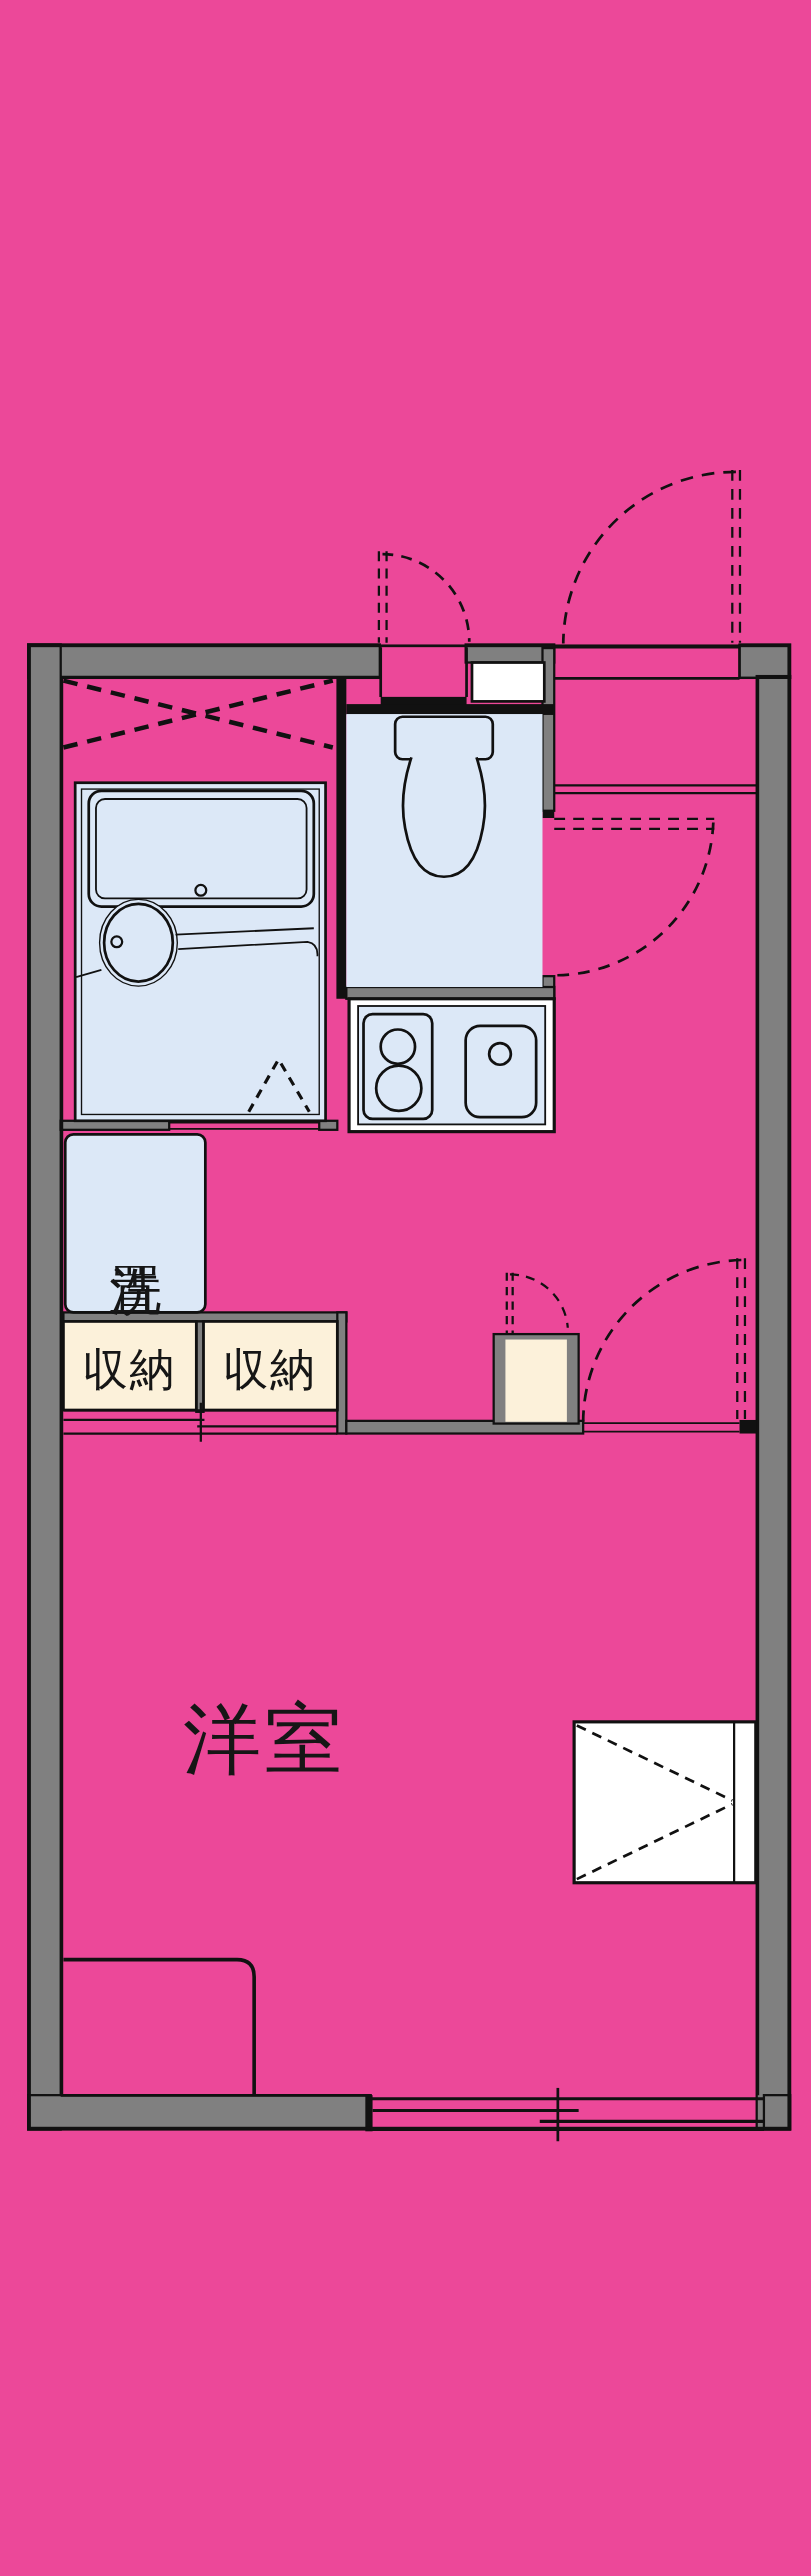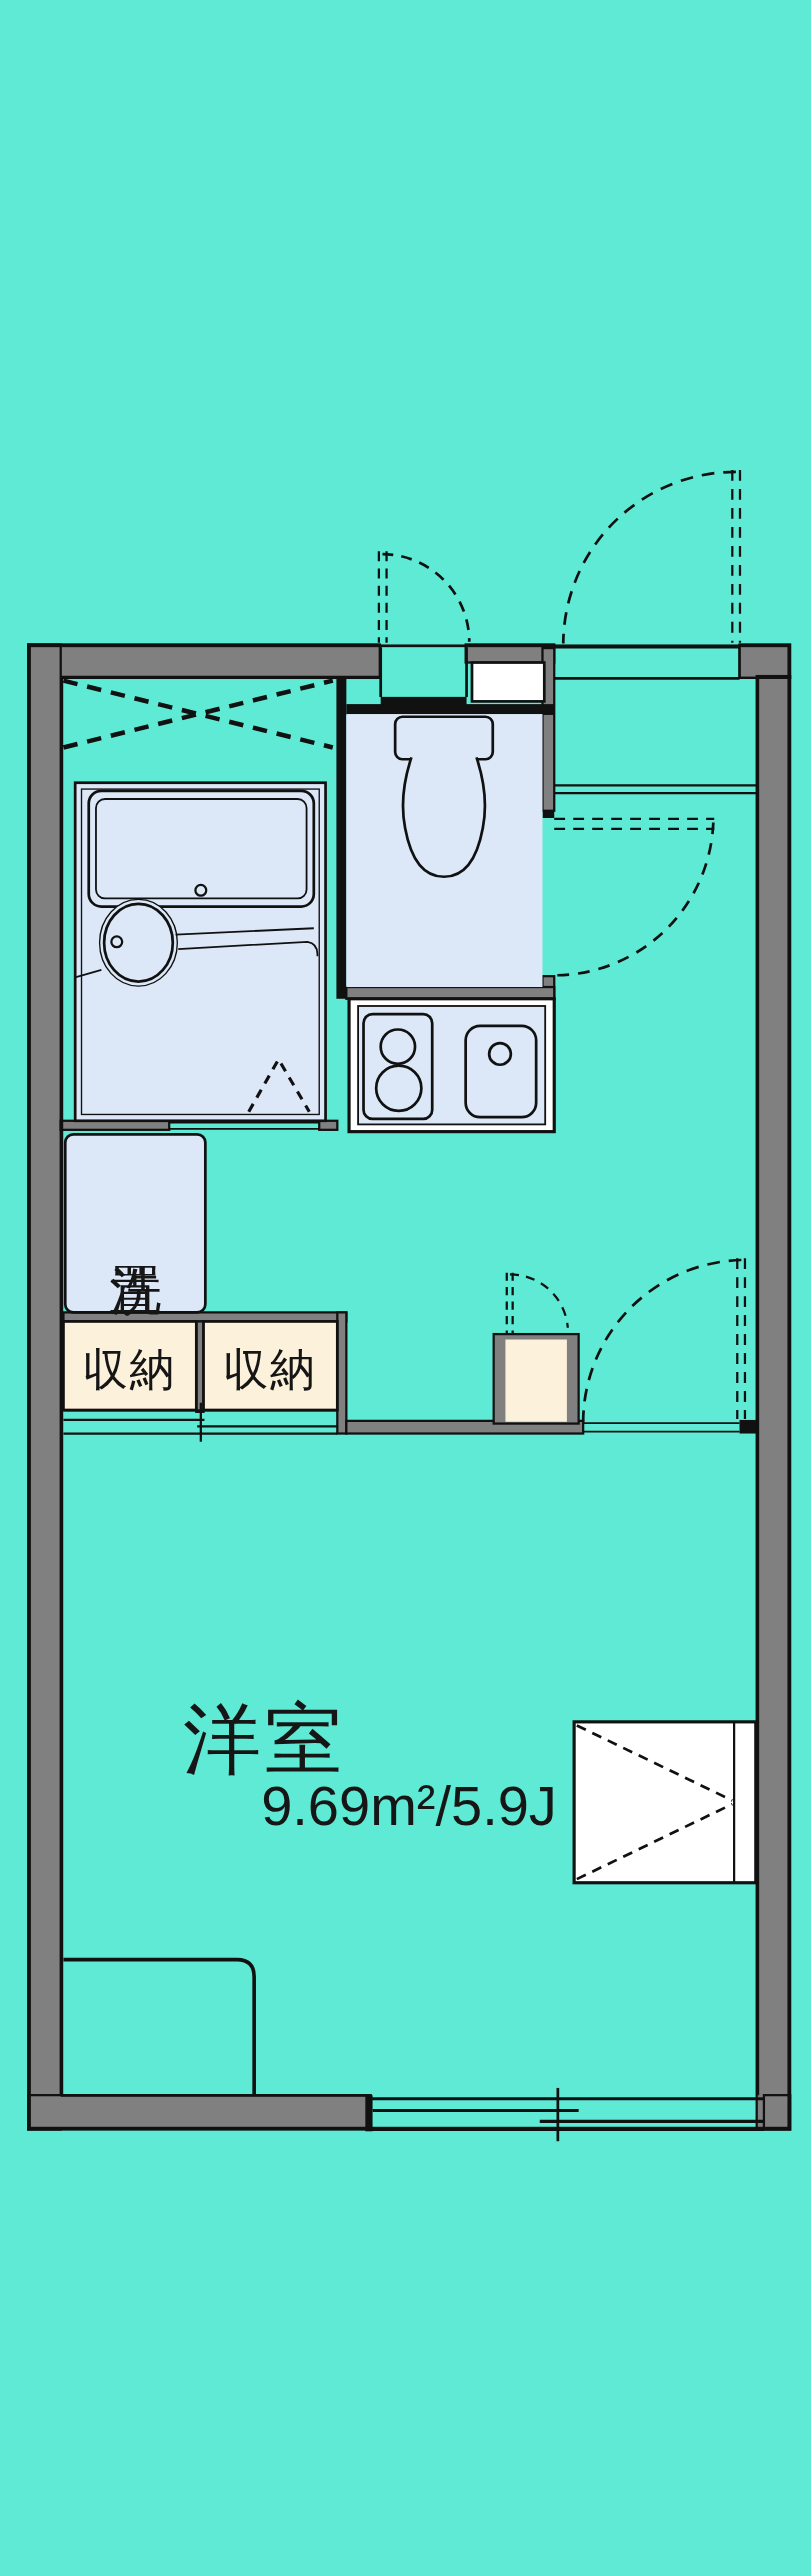--- a/index.html
+++ b/index.html
@@ -1,16 +1,16 @@
 <!DOCTYPE html>
 <html style="font-size:14.5px"><head>
 <meta charset="utf-8">
 <style>
   html,body{margin:0;padding:0;background:#ffffff;}
-  .plan{position:relative;width:812px;height:2576px;background:#5eead4;overflow:hidden;
+  .plan{position:relative;width:812px;height:2576px;background:#ec4899;overflow:hidden;
         font-family:"Liberation Sans",sans-serif;}
   .plan svg{position:absolute;left:0;top:0;}
   .lbl{position:absolute;color:#161616;font-family:"Liberation Sans",sans-serif;}
   .lbl-washer{left:103px;top:1161px;width:60px;height:123px;font-size:52px;line-height:1.05;
               writing-mode:vertical-rl;text-orientation:upright;text-align:center;}
   .lbl-storage-left{left:63px;top:1340px;width:133px;font-size:45px;text-align:center;letter-spacing:1.8px;}
   .lbl-storage-right{left:203px;top:1340px;width:134px;font-size:45px;text-align:center;letter-spacing:1.8px;}
   .lbl-room{left:183px;top:1688px;width:452px;font-size:78px;text-align:left;letter-spacing:3.6px;}
   .lbl-area{left:136px;top:1773px;width:546px;font-size:56px;text-align:center;}
 </style>
@@ -118,15 +118,14 @@
     <path stroke-width="2.5" stroke-dasharray="12 9" d="M815.5,1392 V1570 M824,1392 V1570"></path>
     <path stroke-width="3" stroke-dasharray="14 10" d="M820,1394 A180 180 0 0 0 645,1573"></path>
     <path stroke-width="3" stroke-dasharray="11 8" d="M638,1909 L810,1992 M638,2079 L810,1996"></path>
   </g>
 </svg>
 
   <div class="lbl lbl-washer">洗置</div>
   <div class="lbl lbl-storage-left">収納</div>
   <div class="lbl lbl-storage-right">収納</div>
   <div class="lbl lbl-room">洋室</div>
-  <div class="lbl lbl-area">9.69m²/5.9J</div>
 </div>
 
 
 </body></html>

